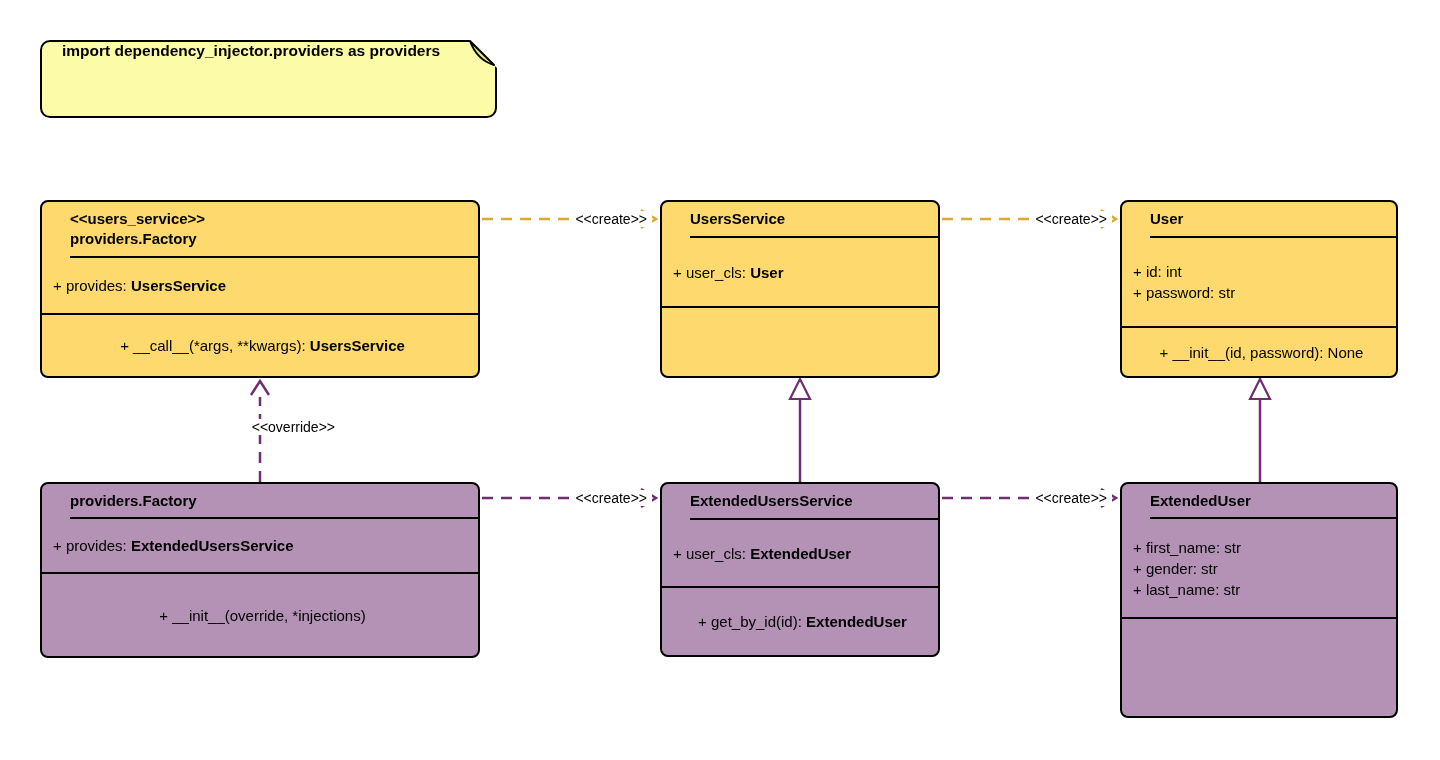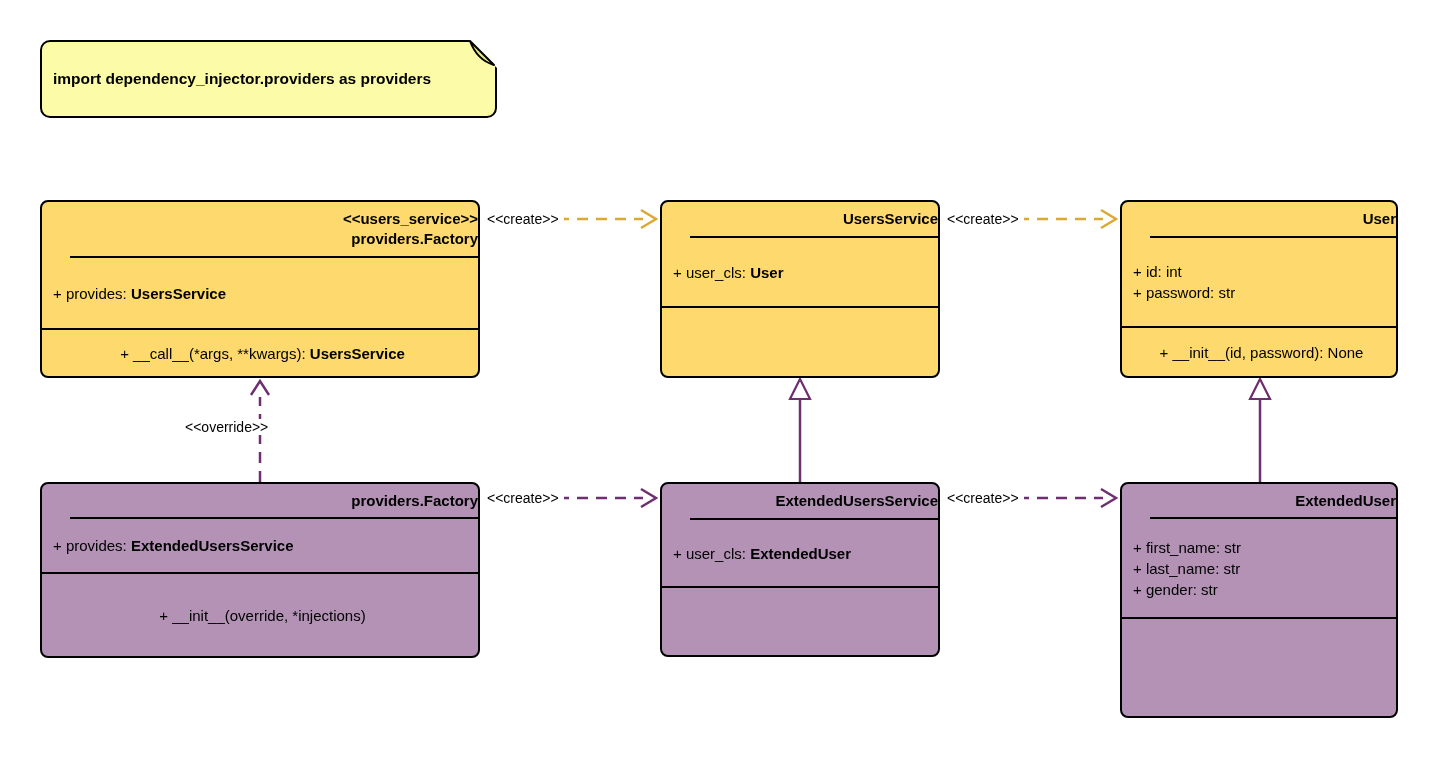--- a/index.html
+++ b/index.html
@@ -8,52 +8,52 @@
     font-family:"Liberation Sans", sans-serif; color:#000;
     overflow:hidden;
   }
 
   
   .note {
     position:absolute; left:40px; top:40px; width:457px; height:78px;
     background:var(--note_yellow,#fcfca8);
     border:2px solid #000; border-radius:10px 0 10px 10px;
     box-sizing:border-box;
-    display:flex; align-items:center;
-    padding-left:11px; padding-right:30px;
+    display:flex; 
+    padding-left:20px; padding-right:30px;
     font-weight:bold; font-size:15.5px;
   }
   .note-fold { position:absolute; top:-2px; right:-2px; }
 
   
   .uml-class {
     position:absolute; display:flex; flex-direction:column;
     border:2px solid #000; border-radius:8px; box-sizing:border-box;
   }
   .yellow { background:var(--class_yellow,#fdd96e); }
   .purple { background:var(--class_purple,#b392b5); }
   .cls-header {
-    display:flex; flex-direction:column; justify-content:center; align-items:flex-end;
+    display:flex; flex-direction:column; justify-content:center; align-items:flex-start;
     font-weight:bold; font-size:15px; line-height:20px;
     border-bottom:2px solid #000; box-sizing:border-box; flex:0 0 auto;margin-left:28px;
   }
   .cls-attrs, .cls-methods {
     display:flex; flex-direction:column; justify-content:center;
     padding-left:11px; padding-right:6px;
     font-size:15px; line-height:21px; box-sizing:border-box;
   }
   .cls-attrs { border-bottom:2px solid #000; flex:0 0 auto; }
   .cls-methods { flex:1 1 auto;align-items:center; }
   .line b { font-weight:bold; }
 
   
   .edge { position:absolute; }
   .edge svg { display:block; }
   .edge-label {
-    position:absolute; font-size:14px; text-align:left; line-height:20px;
+    position:absolute; font-size:14px; text-align:right; line-height:20px;
   }
   .edge-label span { background:#ffffff; padding:0 5px; }
 </style>
 </head>
 <body>
 
 <div class="canvas">
 
   <div class="note">
     <span>import dependency_injector.providers as providers</span>
@@ -115,21 +115,21 @@
       <line x1="15" y1="105" x2="15" y2="22" style="stroke:var(--arrow_purple,#6e2f70)" stroke-width="2.5"></line>
       <polygon points="15,2 5,22 25,22" fill="#ffffff" style="stroke:var(--arrow_purple,#6e2f70)" stroke-width="2.2"></polygon>
     </svg>
   </div>
 
   <div class="uml-class yellow" style="left:40px;top:200px;width:440px;height:178px">
     <div class="cls-header" style="height:56px">
       <div>&lt;&lt;users_service&gt;&gt;</div>
       <div>providers.Factory</div>
     </div>
-    <div class="cls-attrs" style="height:72px">
+    <div class="cls-attrs" style="height:57px">
       <div class="line"><span>+ provides: </span><b>UsersService</b></div>
     </div>
     <div class="cls-methods">
       <div class="line"><span>+ __call__(*args, **kwargs): </span><b>UsersService</b></div>
     </div>
   </div>
 
   <div class="uml-class yellow" style="left:660px;top:200px;width:280px;height:178px">
     <div class="cls-header" style="height:36px">
       <div>UsersService</div>
@@ -164,26 +164,29 @@
     </div>
   </div>
 
   <div class="uml-class purple" style="left:660px;top:482px;width:280px;height:175px">
     <div class="cls-header" style="height:36px">
       <div>ExtendedUsersService</div>
     </div>
     <div class="cls-attrs" style="height:68px">
       <div class="line"><span>+ user_cls: </span><b>ExtendedUser</b></div>
     </div>
+    <div class="cls-methods">
+      <div class="line"><span>+ get_by_id(id): </span><b>ExtendedUser</b></div>
+    </div>
   </div>
 
   <div class="uml-class purple" style="left:1120px;top:482px;width:278px;height:236px">
     <div class="cls-header" style="height:35px">
       <div>ExtendedUser</div>
     </div>
     <div class="cls-attrs" style="height:100px">
       <div class="line"><span>+ first_name: str</span><b></b></div>
+      <div class="line"><span>+ gender: str</span><b></b></div>
       <div class="line"><span>+ last_name: str</span><b></b></div>
-      <div class="line"><span>+ gender: str</span><b></b></div>
     </div>
   </div>
 
 </div>
 
 </body></html>

